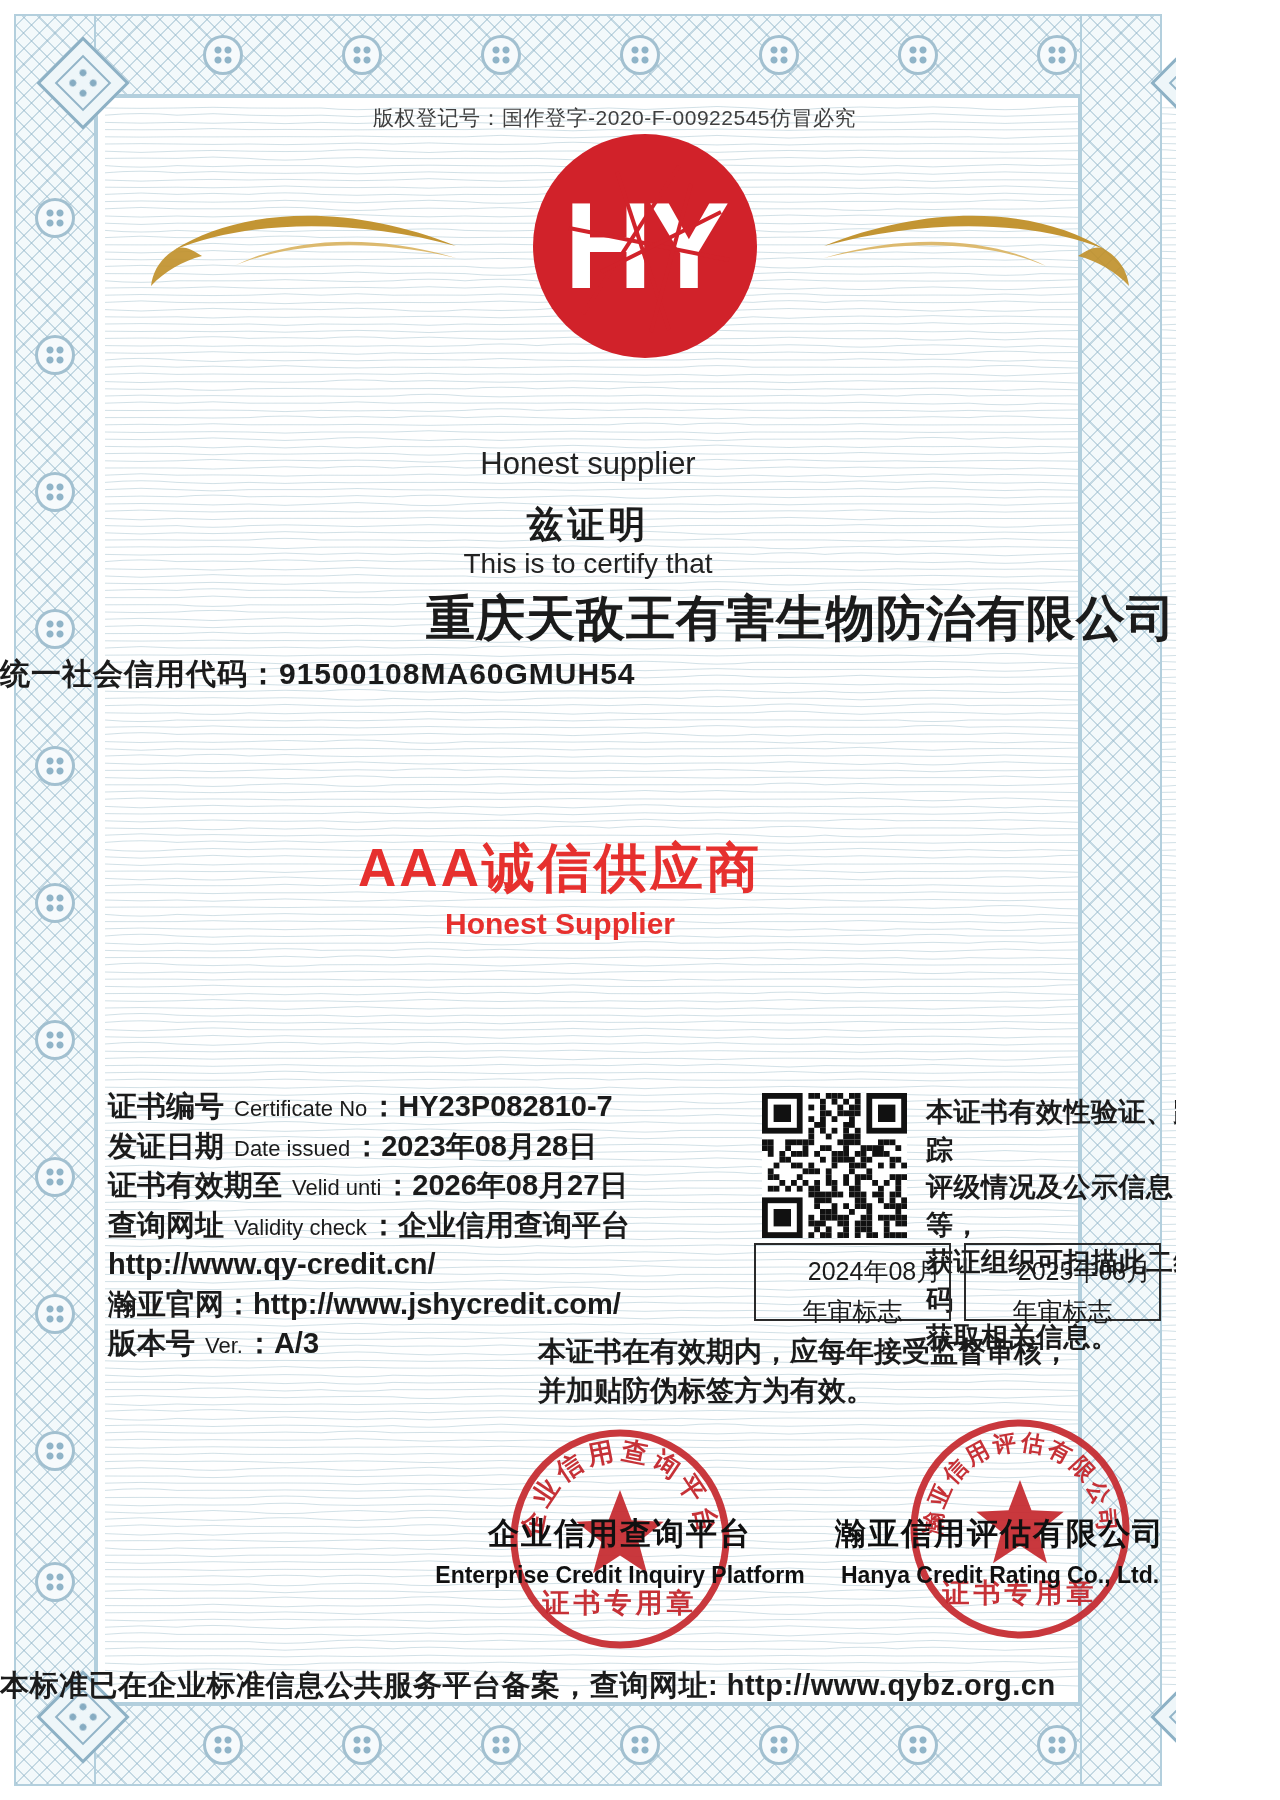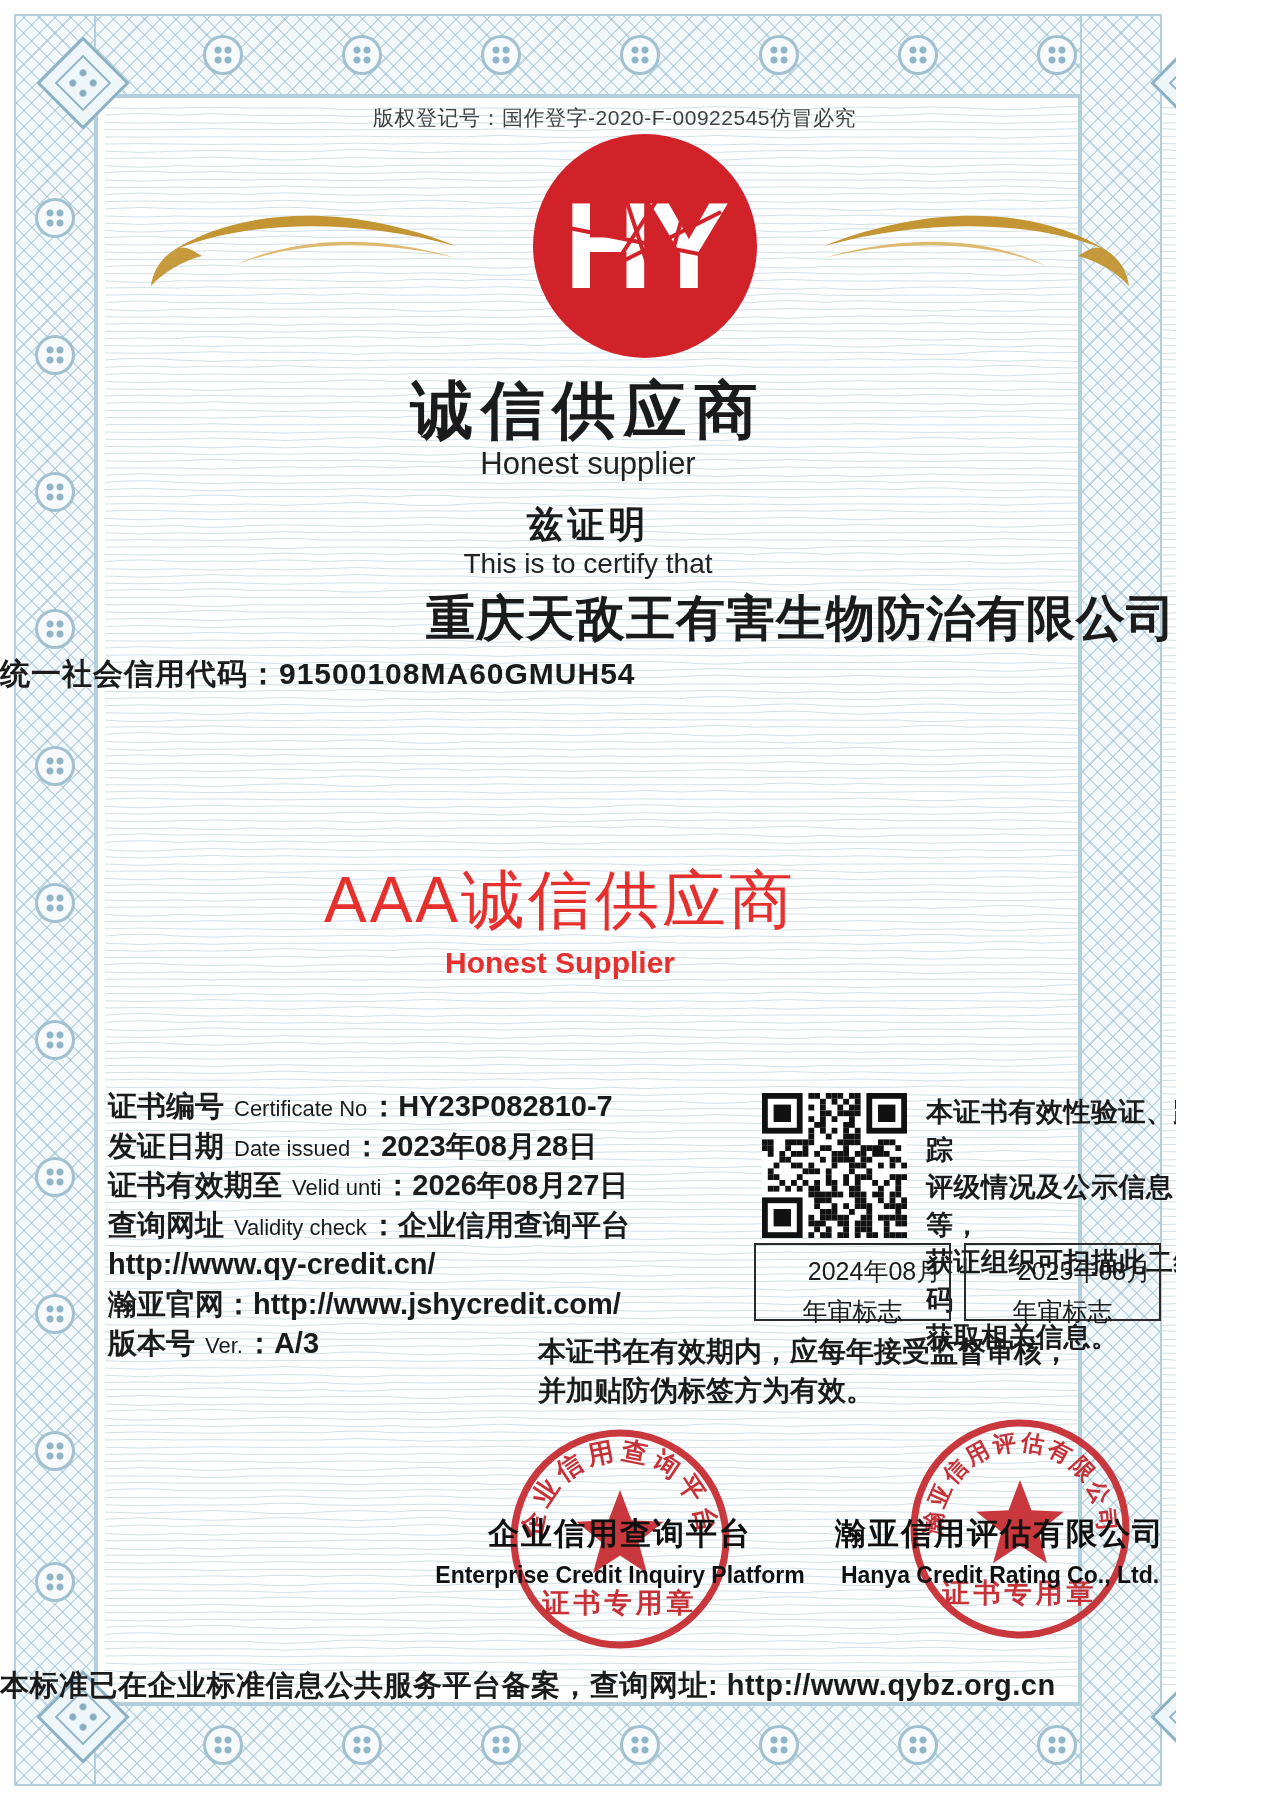--- a/index.html
+++ b/index.html
@@ -36,21 +36,21 @@
   .flourish.fl-left{left:148px;}
   .flourish.fl-right{left:822px;transform:scaleX(-1);}
   .title-cn{left:0;right:0;top:368px;text-align:center;font-size:63px;font-weight:600;letter-spacing:8px;}
   .title-en{left:0;right:0;top:446px;text-align:center;font-size:31px;font-weight:500;color:#222;}
   .certify-cn{left:0;right:0;top:500px;text-align:center;font-size:37px;font-weight:600;letter-spacing:4px;}
   .certify-en{left:0;right:0;top:548px;text-align:center;font-size:28px;font-weight:500;color:#222;}
   .company{left:0;right:0;top:586px;text-align:right;font-size:49px;font-weight:800;letter-spacing:1px;}
   .credit-code{left:0;right:0;top:654px;font-size:30px;font-weight:600;letter-spacing:1px;}
   .address{left:0;right:0;top:696px;text-align:center;font-size:30px;font-weight:600;letter-spacing:1px;}
   .award{left:0;top:833px;width:1120px;text-align:center;color:#e6302e;}
-  .award .cn{font-size:64px;font-weight:400;letter-spacing:3px;margin-top:24px;}
+  .award .cn{font-size:53px;font-weight:700;letter-spacing:3px;}
   .award .en{font-size:30px;font-weight:600;margin-top:2px;}
   .details{left:108px;top:1089px;}
   .detail-row{line-height:35.5px;white-space:nowrap;}
   .d-cn{font-size:29px;font-weight:600;}
   .d-en{font-size:22px;font-weight:500;margin:4px 2px 0 10px;}
   .d-sep{font-size:29px;font-weight:600;}
   .d-val{font-size:29px;font-weight:600;}
   .qr{left:762px;top:1093px;}
   .qr-note{left:926px;top:1094px;width:300px;font-size:27px;line-height:37.5px;font-weight:600;letter-spacing:.5px;}
   .year-boxes{left:754px;top:1243px;display:flex;gap:13px;}
@@ -322,21 +322,20 @@
     <text x="114" y="156" text-anchor="middle" font-size="122" font-weight="900" fill="#ffffff" letter-spacing="-4" font-family="Liberation Sans, DejaVu Sans, sans-serif">HY</text>
     <g stroke="#d1222a" stroke-width="4" fill="none">
       <path d="M52,182 L148,34"></path>
       <path d="M86,40 L138,198"></path>
       <path d="M38,96 L198,128"></path>
       <path d="M160,52 L120,200"></path>
       <path d="M70,140 L190,80"></path>
     </g>
   </svg>
 
-  <div class="abs title-cn">诚信供应商</div>
   <div class="abs title-en">Honest supplier</div>
   <div class="abs certify-cn">兹证明</div>
   <div class="abs certify-en">This is to certify that</div>
   <div class="abs company">重庆天敌王有害生物防治有限公司</div>
   <div class="abs credit-code">统一社会信用代码：91500108MA60GMUH54</div>
 
   <div class="abs award">
     <div class="cn">AAA诚信供应商</div>
     <div class="en">Honest Supplier</div>
   </div>

